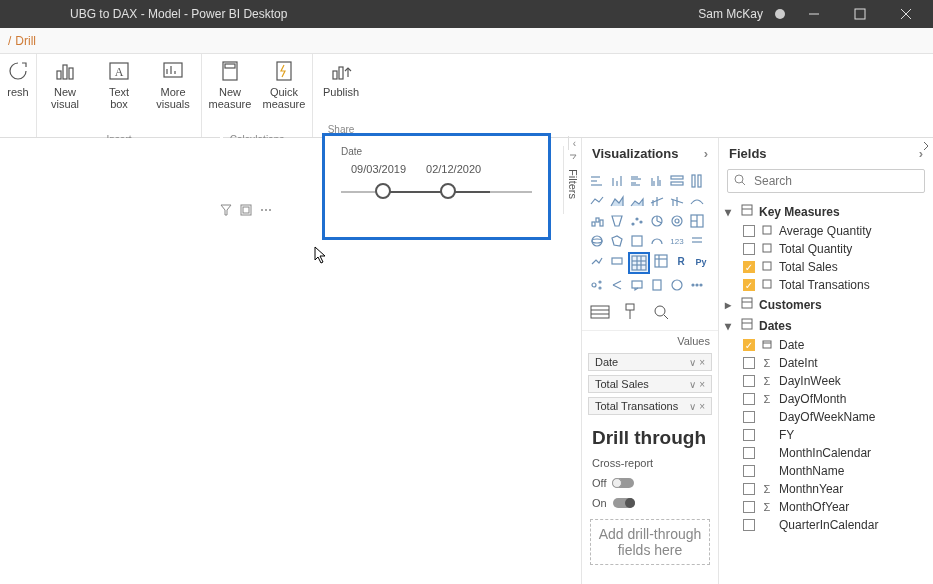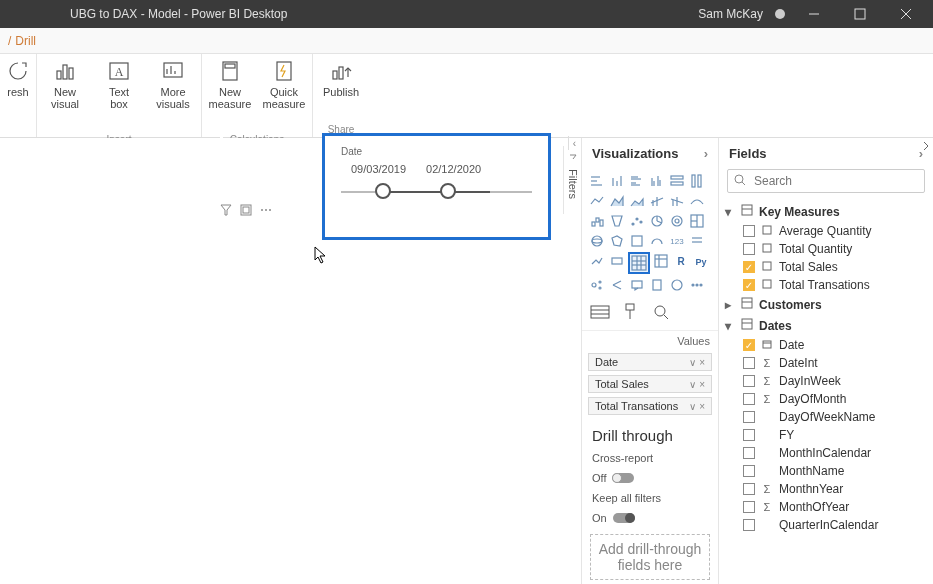--- a/index.html
+++ b/index.html
@@ -60,21 +60,21 @@
   .viz-gallery { display:flex; flex-wrap:wrap; gap:2px; padding:3px 6px; }
   .viz-item { width:18px; height:18px; border:1px solid transparent; display:flex; align-items:center; justify-content:center; cursor:pointer; }
   .viz-item svg { stroke:#6b8fb5; fill:none; stroke-width:1.2; }
   .viz-item.selected { border:2px solid #1f6fd0; background:#eaf2fb; width:22px; height:22px; }
   .viz-tools { display:flex; gap:12px; padding:6px 8px; border-top: none; }
   .viz-tools svg { stroke:#555; fill:none; cursor:pointer; }
 
   .section-label { font-size:11px; color:#666; padding:4px 8px; border-top:1px solid #eee;text-align:right; }
   .field-well { border:1px solid #d8d8d8; margin:2px 6px; padding:2px 6px; font-size:11px; display:flex; align-items:center; justify-content:space-between; background:#f5f5f5; cursor:pointer; }
   .field-well .chev { color:#888; font-size:10px; }
-  .drill-title { font-size:15px; font-weight:400; padding:10px 8px 4px 10px; }
+  .drill-title { font-size:19px; font-weight:700; padding:10px 8px 4px 10px; }
   .drill-row { padding:4px 10px; font-size:11px; color:#555; }
   .toggle { display:inline-flex; align-items:center; gap:6px; }
   .toggle-track { width:22px; height:10px; border-radius:6px; background:#999; position:relative; }
   .toggle-thumb { width:10px; height:10px; border-radius:50%; background:#555; position:absolute; top:0; }
   .toggle.off .toggle-thumb { left:0; background:#eee; border:1px solid #999; box-sizing:border-box; }
   .toggle.on  .toggle-thumb { right:0; background:#555; }
   .drill-drop { margin:6px 8px; border:1px dashed #bbb; padding:6px; font-size:14px; color:#888; text-align:center; }
 
   
   .tree { padding:2px 4px; overflow-y:auto; font-size:12px; }
@@ -544,21 +544,20 @@
     <div class="drill-title">Drill through</div>
     <div class="drill-row">Cross-report</div>
     <div class="drill-row">
       <span class="toggle off">
         <span>Off</span>
         <span class="toggle-track">
             <span class="toggle-thumb"></span>
           </span>
       </span>
     </div>
-    <div class="drill-row">Keep all filters</div>
     <div class="drill-row">
       <span class="toggle on">
         <span>On</span>
         <span class="toggle-track">
             <span class="toggle-thumb"></span>
           </span>
       </span>
     </div>
     <div class="drill-drop">Add drill-through fields here</div>
   </div>

